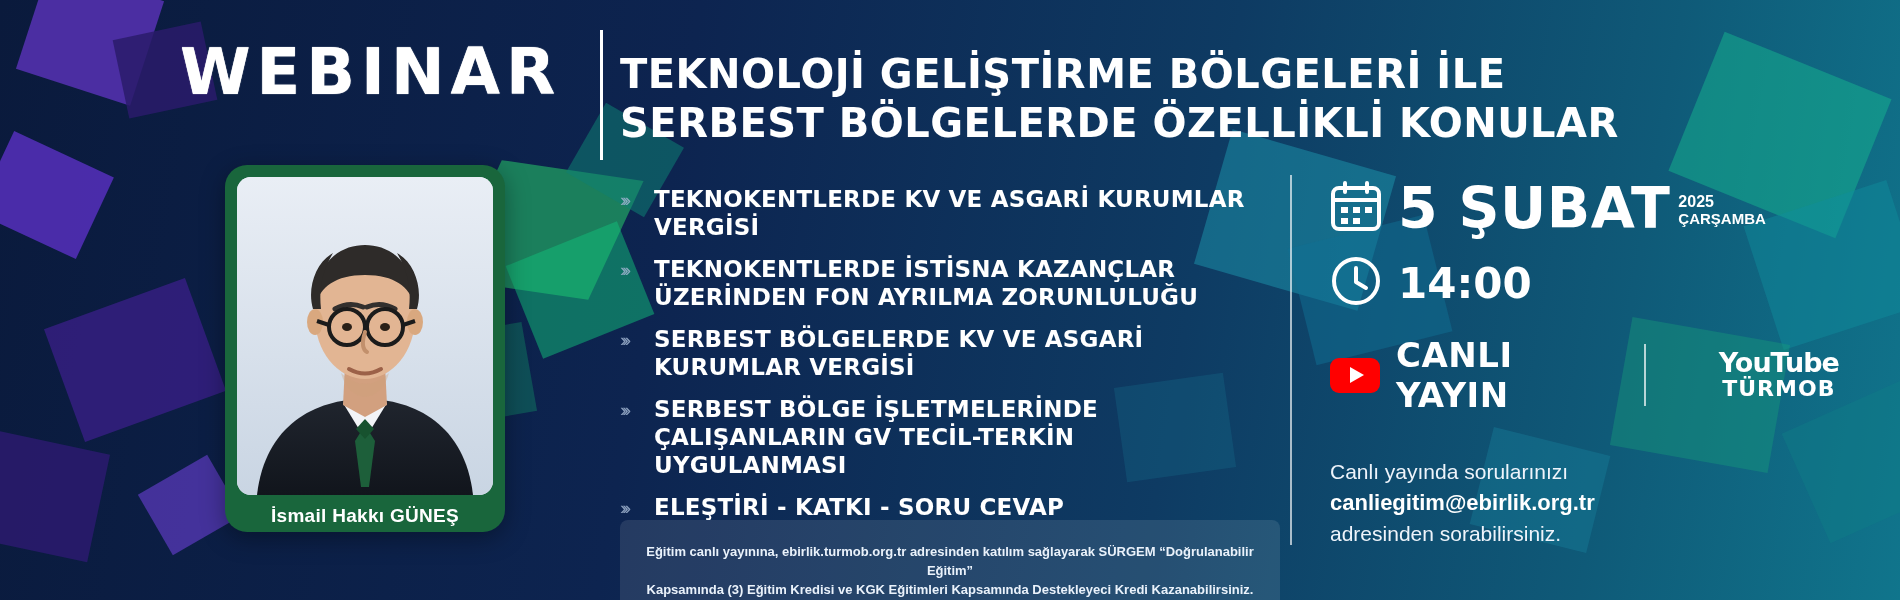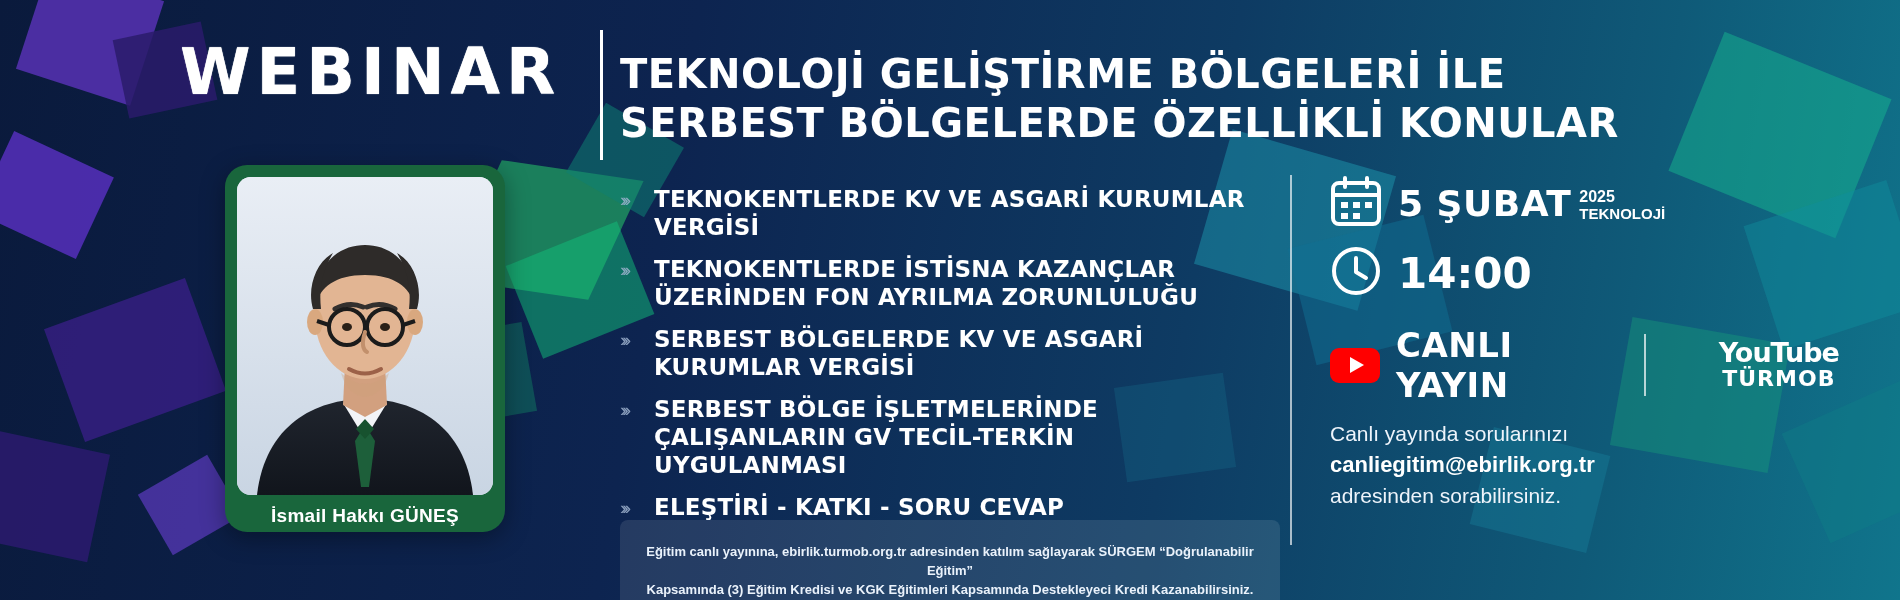--- a/index.html
+++ b/index.html
@@ -178,21 +178,21 @@
   }
   .date-row, .time-row {
     display: flex;
     align-items: center;
   }
   .date-row { margin-bottom: 14px; }
   .cal-icon, .clock-icon { flex: 0 0 auto; margin-right: 16px; }
   .date-main {
     font-family: "DejaVu Sans", sans-serif;
     font-weight: 700;
-    font-size: 36px;
+    font-size: 57px;
     letter-spacing: .5px;
     color: #ffffff;
   }
   .date-sub {
     margin-left: 8px;
     line-height: 1.05;
     font-weight: 700;
     font-size: 16px;
     color: #ffffff;
     padding-top: 4px;
@@ -250,21 +250,21 @@
   }
   .turmob-word {
     font-family: "DejaVu Sans", sans-serif;
     font-weight: 700;
     font-size: 22px;
     letter-spacing: 1px;
     color: #ffffff;
     margin-top: 4px;
   }
   .contact {
-    margin-top: 14px;
+    margin-top: 42px;
     font-size: 21px;
     line-height: 1.45;
     color: #eef4fb;
   }
   .contact .mail {
     font-weight: 700;
     font-size: 22px;
     color: #ffffff;
     display: block;
   }
@@ -399,21 +399,21 @@
           <rect x="11" y="27" width="7" height="6" fill="#ffffff"></rect>
           <rect x="23" y="27" width="7" height="6" fill="#ffffff"></rect>
           <rect x="35" y="27" width="7" height="6" fill="#ffffff"></rect>
           <rect x="11" y="38" width="7" height="6" fill="#ffffff"></rect>
           <rect x="23" y="38" width="7" height="6" fill="#ffffff"></rect>
         </svg>
       </span>
       <span class="date-main">5 ŞUBAT</span>
       <span class="date-sub">
         <span class="yr">2025</span>
-        <span class="dow">TEKNOLOJİ</span>
+        <span class="dow">ÇARŞAMBA</span>
       </span>
     </div>
 
     <div class="time-row">
       <span class="clock-icon">
         <svg width="52" height="52" viewBox="0 0 52 52">
           <circle cx="26" cy="26" r="22" fill="none" stroke="#ffffff" stroke-width="4"></circle>
           <path d="M26 13 V27 L36 33" stroke="#ffffff" stroke-width="4" fill="none" stroke-linecap="round" stroke-linejoin="round"></path>
         </svg>
       </span>

